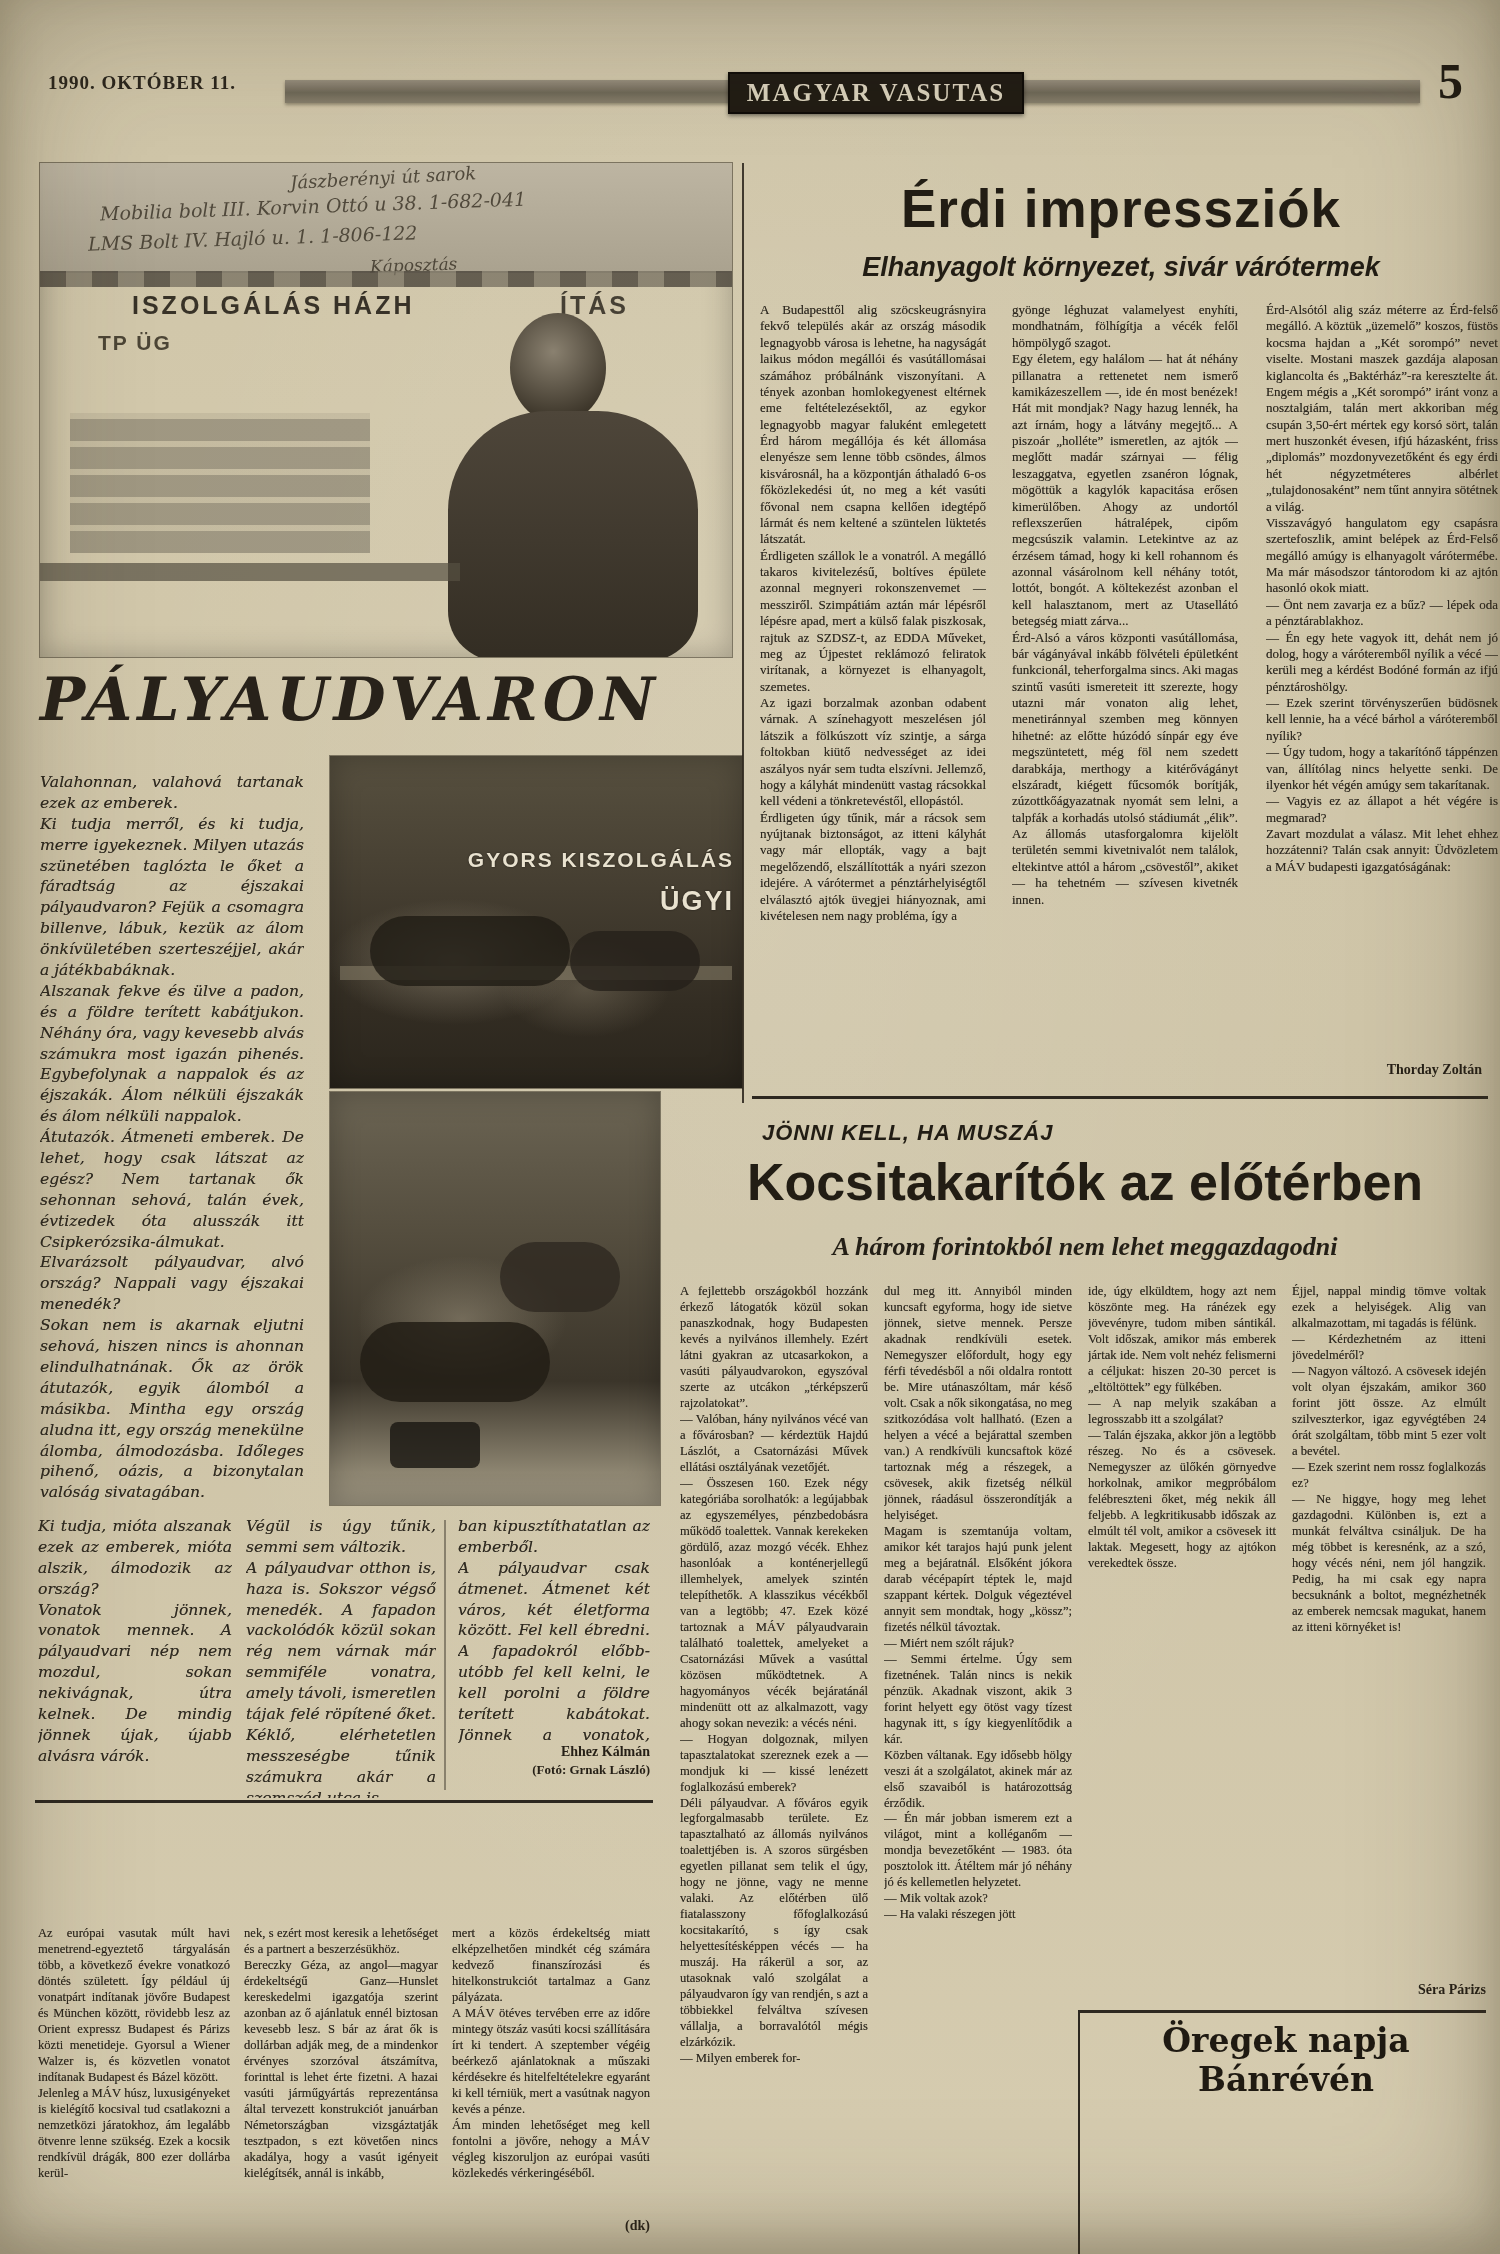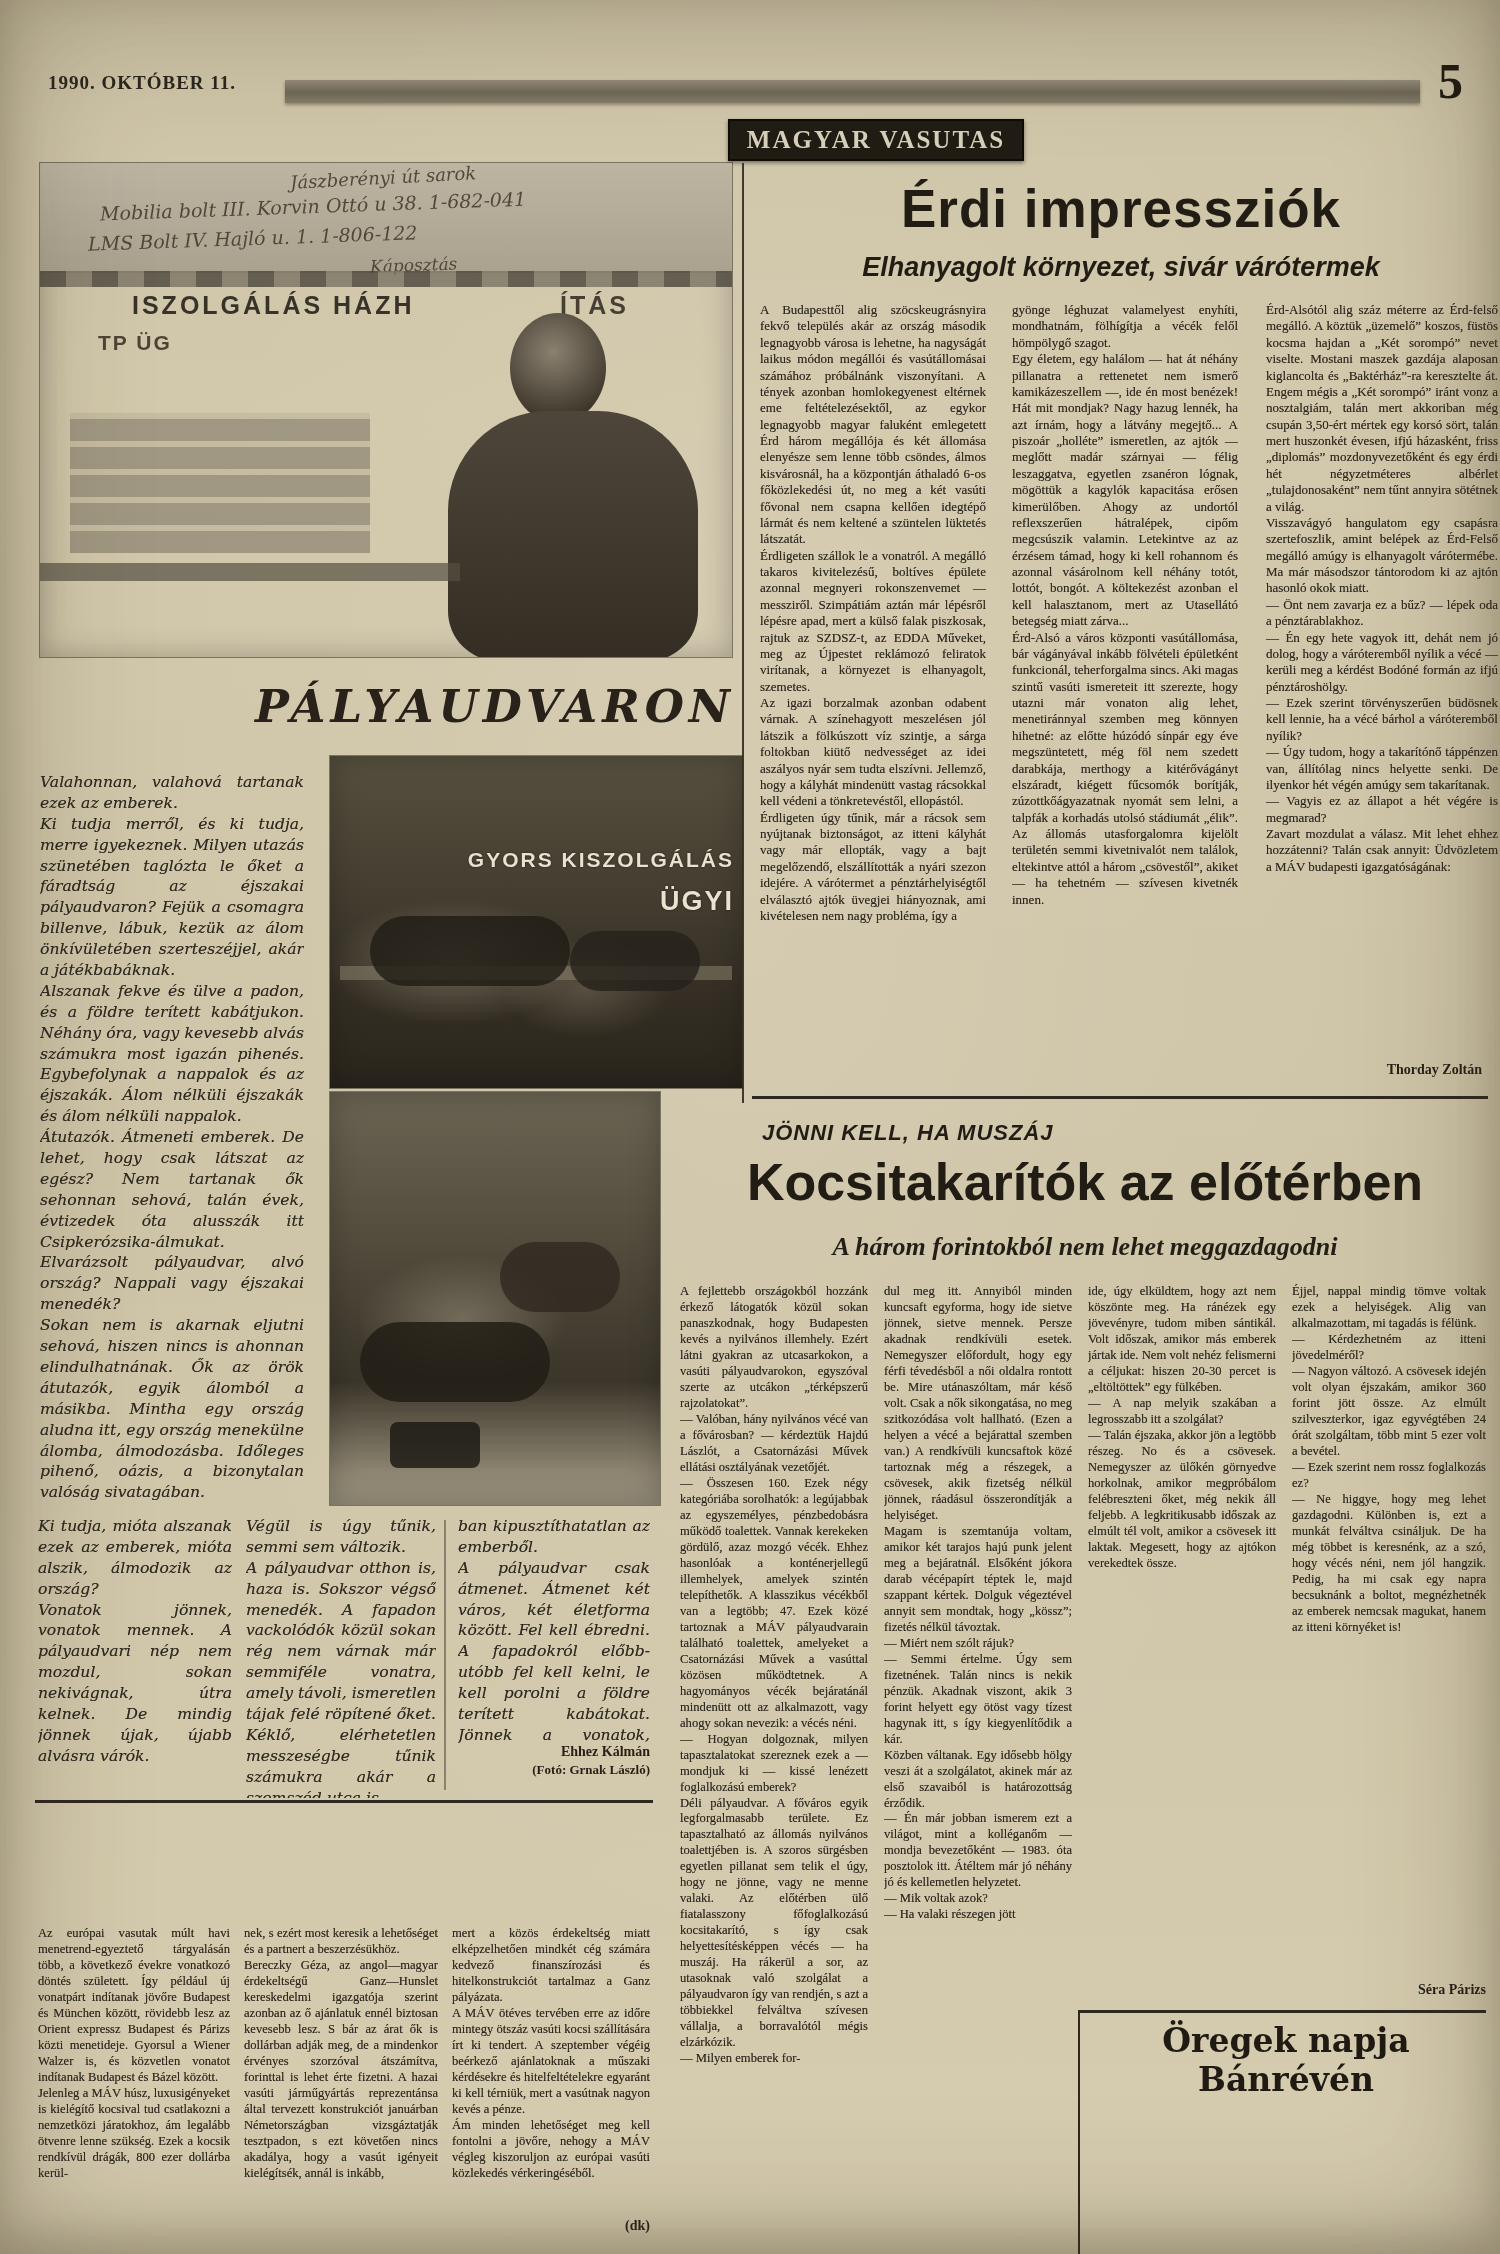--- a/index.html
+++ b/index.html
@@ -33,21 +33,21 @@
 
   <div class="abs" style="left:48px;top:72px;font-size:19px;font-weight:bold;letter-spacing:1px;">1990. OKTÓBER 11.</div>
 
   <div class="abs" style="left:285px;top:80px;width:1135px;height:23px;
               background:linear-gradient(180deg,#958d7b,#6e6757 55%,#857d6b);
               box-shadow:0 2px 3px rgba(50,42,28,.4);"></div>
 
   <div class="abs" style="left:728px;top:72px;width:292px;height:38px;background:#211c14;color:#d7cfba;
               display:flex;align-items:center;justify-content:center;
               font-family:'Liberation Serif',serif;font-weight:bold;font-size:25px;letter-spacing:2px;
-              border:2px solid #0f0c08;box-shadow:0 2px 4px rgba(0,0,0,.45);margin-top:47px;">
+              border:2px solid #0f0c08;box-shadow:0 2px 4px rgba(0,0,0,.45);">
     <span>MAGYAR VASUTAS</span>
   </div>
 
   <div class="abs" style="left:1438px;top:52px;font-size:50px;font-weight:bold;color:#1f1a12;">5</div>
 
   <div class="rule-v" style="left:742px;top:163px;height:940px;"></div>
 
   <div class="photo" style="left:40px;top:163px;width:692px;height:494px;
               background:
                 radial-gradient(ellipse 230px 320px at 82% 75%, rgba(40,34,26,.75), rgba(40,34,26,0) 70%),
@@ -71,22 +71,22 @@
                 font-size:21px;letter-spacing:2px;color:#2b2519;opacity:.8;">TP ÜG</div>
 
     <div class="blob" style="left:470px;top:150px;width:96px;height:110px;background:radial-gradient(circle at 45% 35%,#8a8170,#3d362a 75%);"></div>
     <div class="abs" style="left:408px;top:248px;width:250px;height:250px;border-radius:40% 40% 20% 20%;
                 background:linear-gradient(180deg,#4e463a,#332d23);"></div>
     <div class="abs" style="left:0;top:400px;width:420px;height:18px;background:#555042;opacity:.7;"></div>
     <div class="abs" style="left:30px;top:250px;width:300px;height:140px;
                 background:repeating-linear-gradient(0deg,#6d6759 0 22px,#59534637 22px 28px);opacity:.5;"></div>
   </div>
 
-  <div class="abs" style="left:40px;top:680px;width:695px;font-family:'DejaVu Serif',serif;font-style:italic;
-              font-weight:bold;font-size:45px;letter-spacing:5px;color:#28221a;text-align:right;">PÁLYAUDVARON</div>
+  <div class="abs" style="left:40px;top:664px;width:695px;font-family:'DejaVu Serif',serif;font-style:italic;
+              font-weight:bold;font-size:60px;letter-spacing:5px;color:#28221a;">PÁLYAUDVARON</div>
 
   <div class="col ital" style="left:40px;top:772px;width:264px;height:736px;">Valahonnan, valahová tartanak ezek az emberek.
 Ki tudja merről, és ki tudja, merre igyekeznek. Milyen utazás szünetében taglózta le őket a fáradtság az éjszakai pályaudvaron? Fejük a csomagra billenve, lábuk, kezük az álom önkívületében szerteszéjjel, akár a játékbabáknak.
 Alszanak fekve és ülve a padon, és a földre terített kabátjukon. Néhány óra, vagy kevesebb alvás számukra most igazán pihenés. Egybefolynak a nappalok és az éjszakák. Álom nélküli éjszakák és álom nélküli nappalok.
 Átutazók. Átmeneti emberek. De lehet, hogy csak látszat az egész? Nem tartanak ők sehonnan sehová, talán évek, évtizedek óta alusszák itt Csipkerózsika-álmukat.
 Elvarázsolt pályaudvar, alvó ország? Nappali vagy éjszakai menedék?
 Sokan nem is akarnak eljutni sehová, hiszen nincs is ahonnan elindulhatnának. Ők az örök átutazók, egyik álomból a másikba. Mintha egy ország aludna itt, egy ország menekülne álomba, álmodozásba. Időleges pihenő, oázis, a bizonytalan valóság sivatagában.</div>
 
   <div class="photo" style="left:330px;top:756px;width:412px;height:332px;
               background:

